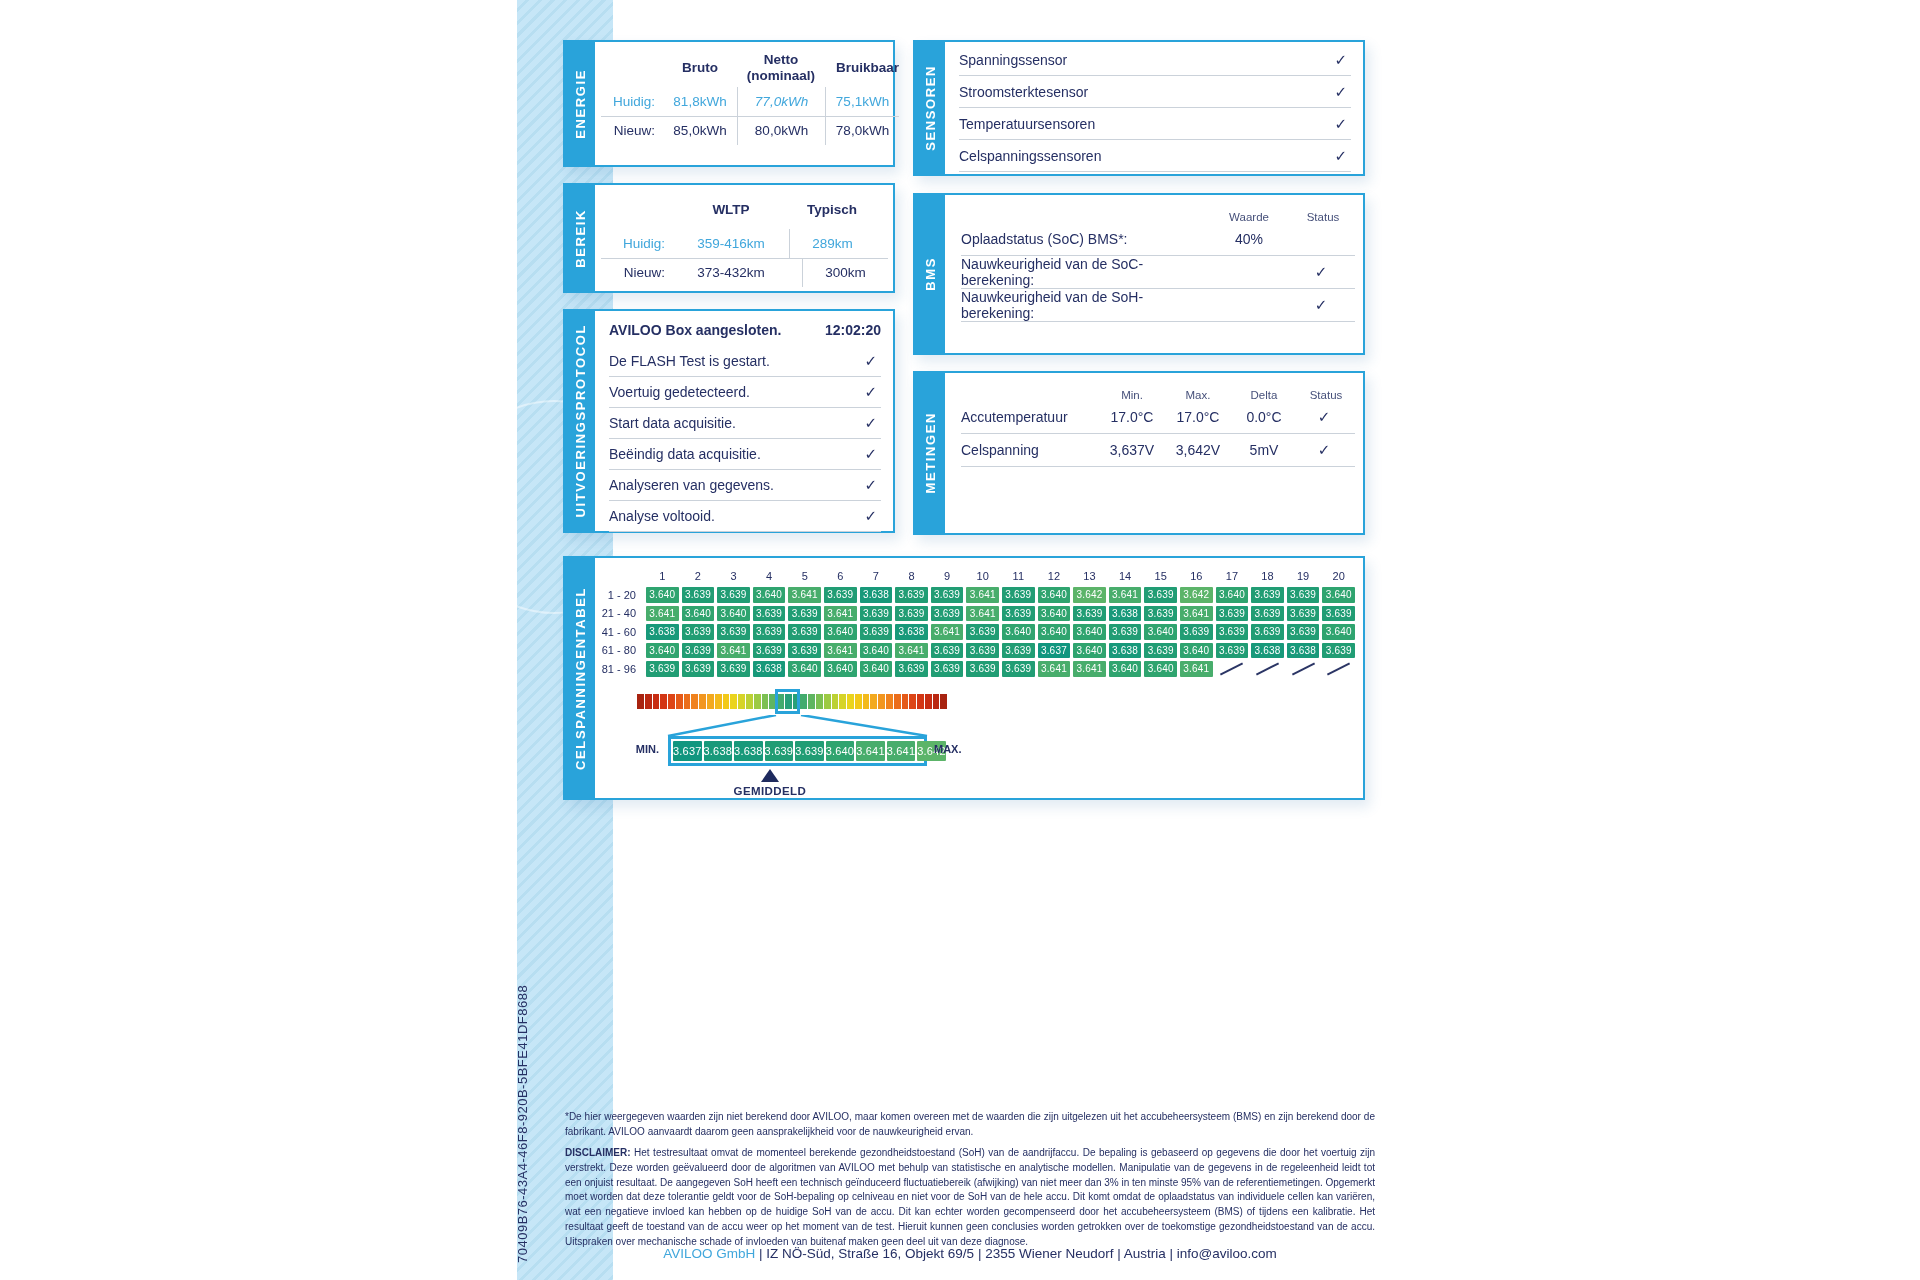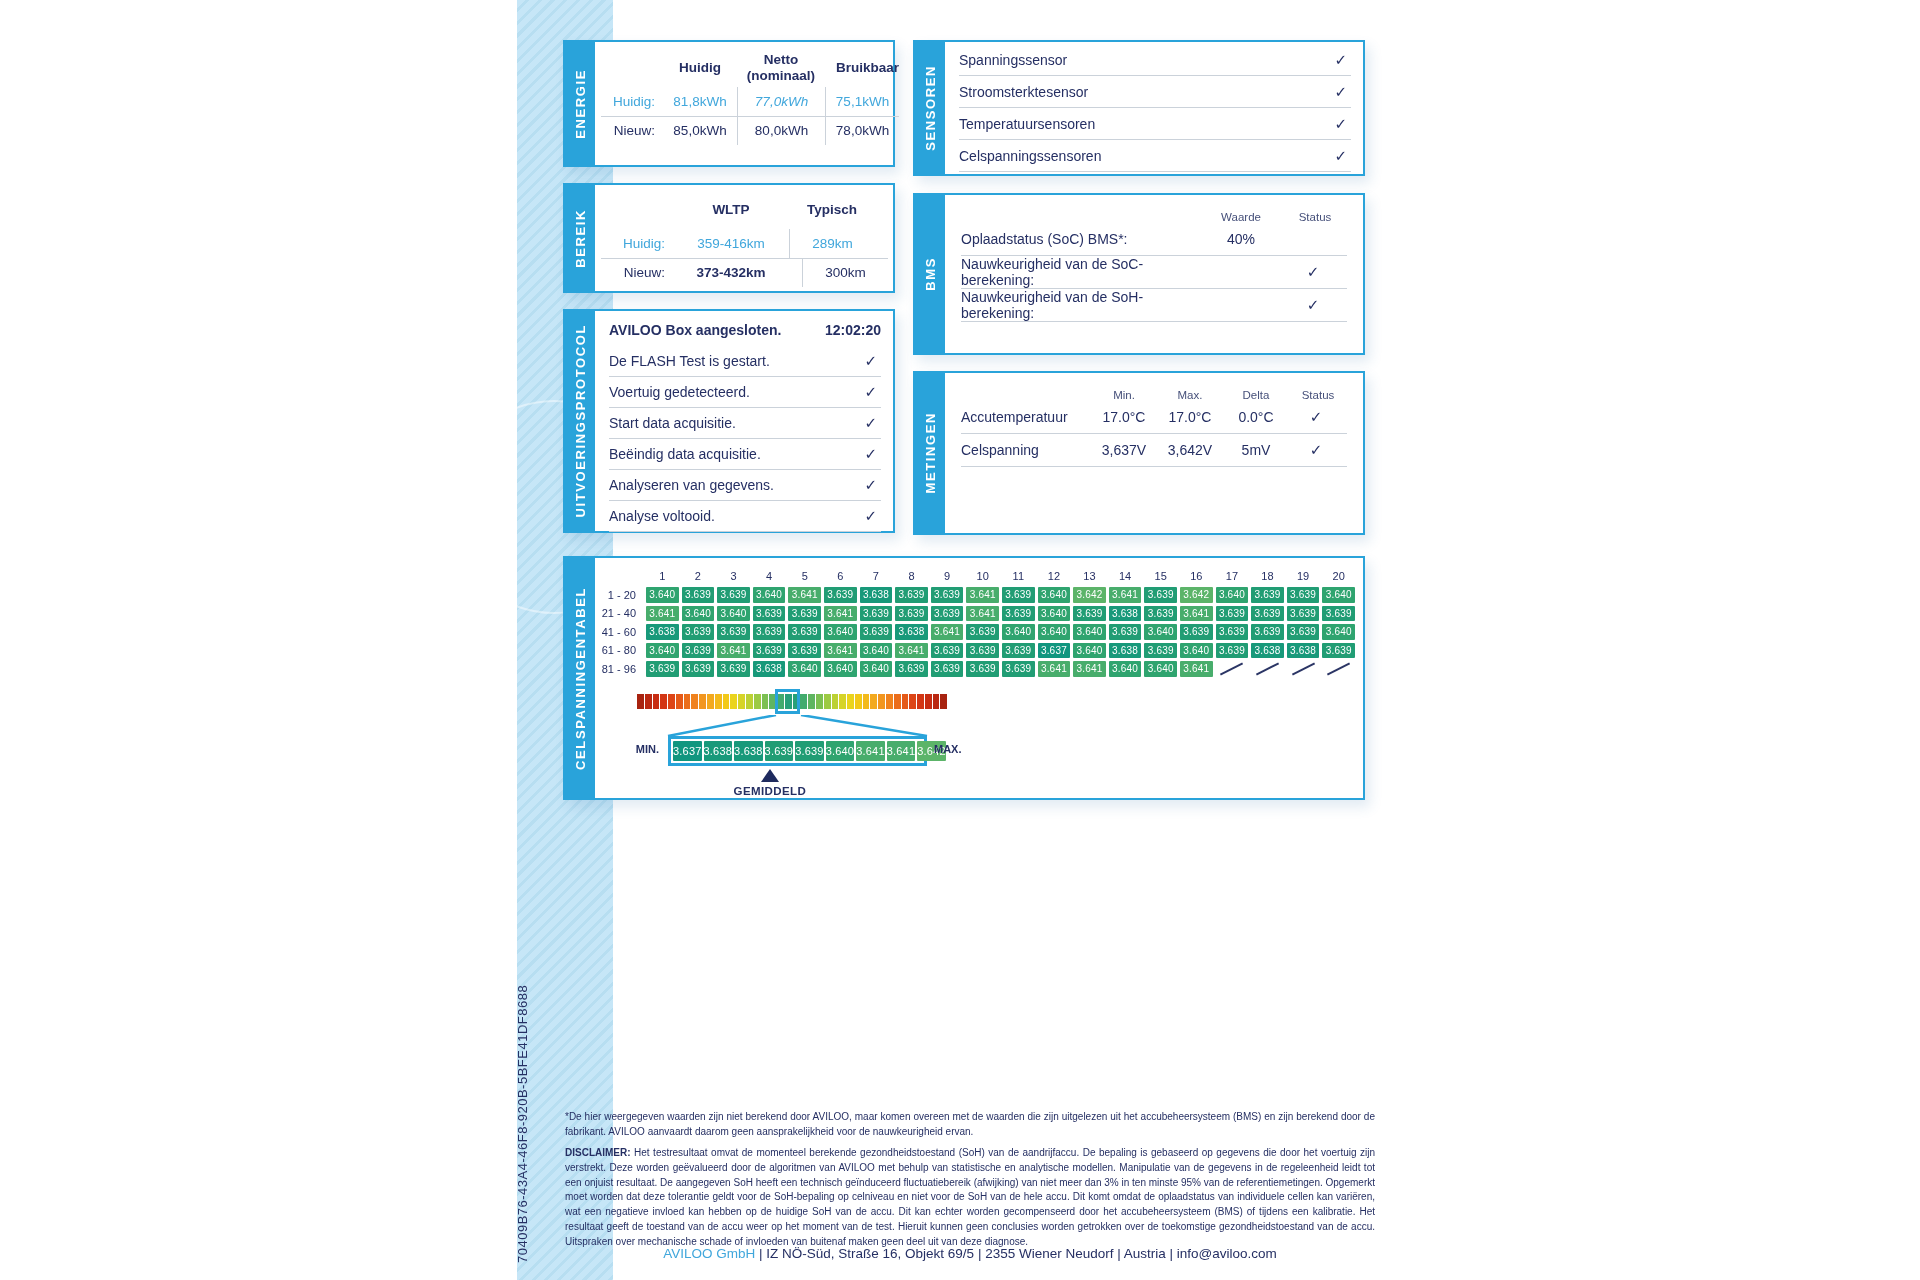--- a/index.html
+++ b/index.html
@@ -65,21 +65,21 @@
 
   
   .list{padding:2px 12px 0 14px;font-size:14px;}
   .lrow{display:flex;align-items:center;justify-content:space-between;height:31px;border-bottom:1px solid var(--line);}
   .lrow.first{border-bottom:none;font-weight:bold;height:33px;}
   .check{font-size:15px;font-weight:bold;color:var(--navy);padding-right:4px;}
 
   .list4 .lrow{height:32px;}
 
   
-  .vt{padding:4px 16px 0 16px;font-size:14px;}
+  .vt{padding:4px 8px 0 16px;font-size:14px;}
   .vhead{display:flex;align-items:flex-end;height:24px;font-size:11.5px;color:var(--hdr-gray);}
   .vrow{display:flex;align-items:center;height:33px;border-bottom:1px solid var(--line);}
   .vlabel{flex:1;text-align:left;}
   .vcol{flex:none;text-align:center;}
   .w84{width:84px;} .w64{width:64px;} .w66{width:66px;} .w58{width:58px;}
 
   
   .ctgrid{display:grid;grid-template-columns:48px repeat(20,1fr);column-gap:3px;row-gap:3px;
           margin:10px 8px 0 0;align-items:center;}
   .cth{font-size:11px;text-align:center;color:var(--navy);height:16px;line-height:16px;}
@@ -120,21 +120,21 @@
 
 <section class="panel" id="panel-energie">
   <div class="side">
     <span>ENERGIE</span>
   </div>
   <div class="pbody">
       <div class="stat" id="energie-table">
         <div class="srow hdr">
           <div class="scell lbl" style="width: 62px;"></div>
           <div class="scell" style="width: 74px; flex-wrap: wrap;">
-            <span>Huidig</span>
+            <span>Bruto</span>
           </div>
           <div class="scell" style="width: 88px; flex-wrap: wrap;">
             <span>Netto</span>
             <br>
             <span>(nominaal)</span>
           </div>
           <div class="scell" style="width: 74px; flex-wrap: wrap; justify-content: flex-end;">
             <span>Bruikbaar</span>
           </div>
         </div>
@@ -169,21 +169,21 @@
             <span>Typisch</span>
           </div>
         </div>
         <div class="srow data cur">
           <div class="scell lbl" style="width: 72px;">Huidig:</div>
           <div class="scell val" style="width: 116px;">359-416km</div>
           <div class="scell val vline" style="width: 86px;">289km</div>
         </div>
         <div class="srow data topline">
           <div class="scell lbl" style="width: 72px;">Nieuw:</div>
-          <div class="scell val" style="width: 116px; font-weight: bold;">373-432km</div>
+          <div class="scell val" style="width: 116px;">373-432km</div>
           <div class="scell val vline" style="width: 86px; margin-left: 13px;">300km</div>
         </div>
       </div>
     </div>
 </section>
 
 <section class="panel" id="panel-protocol">
   <div class="side">
     <span>UITVOERINGSPROTOCOL</span>
   </div>

